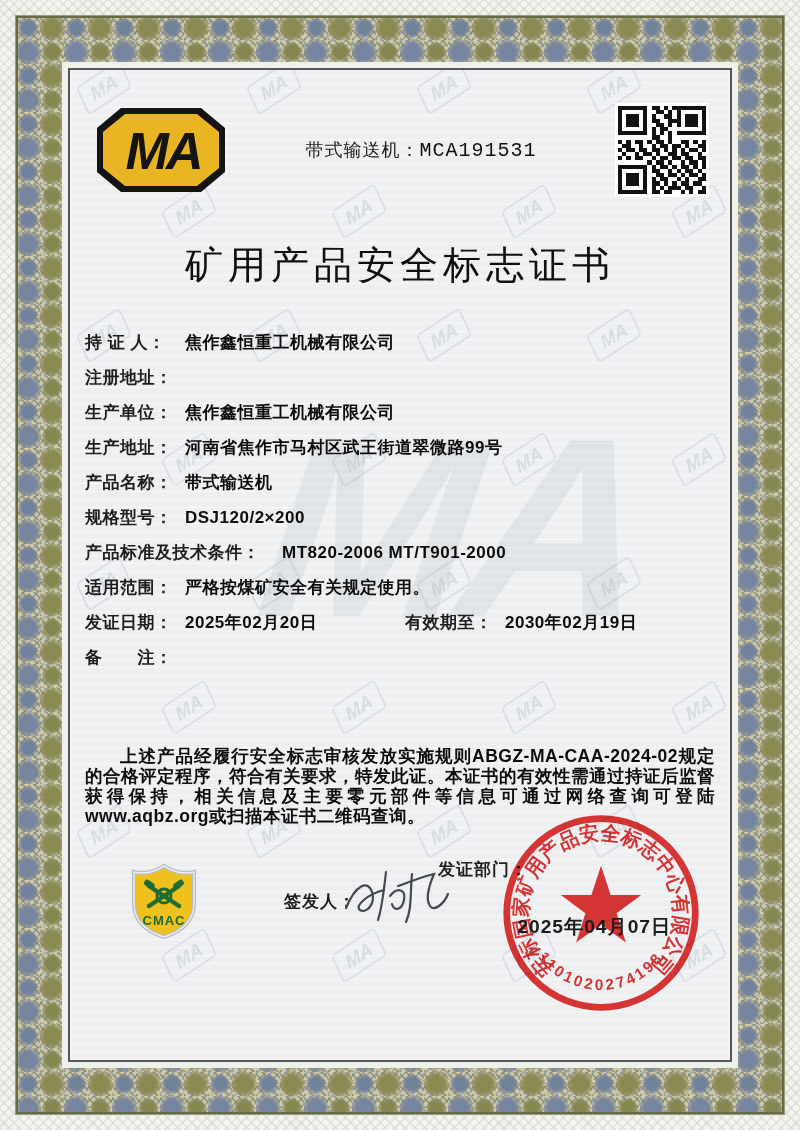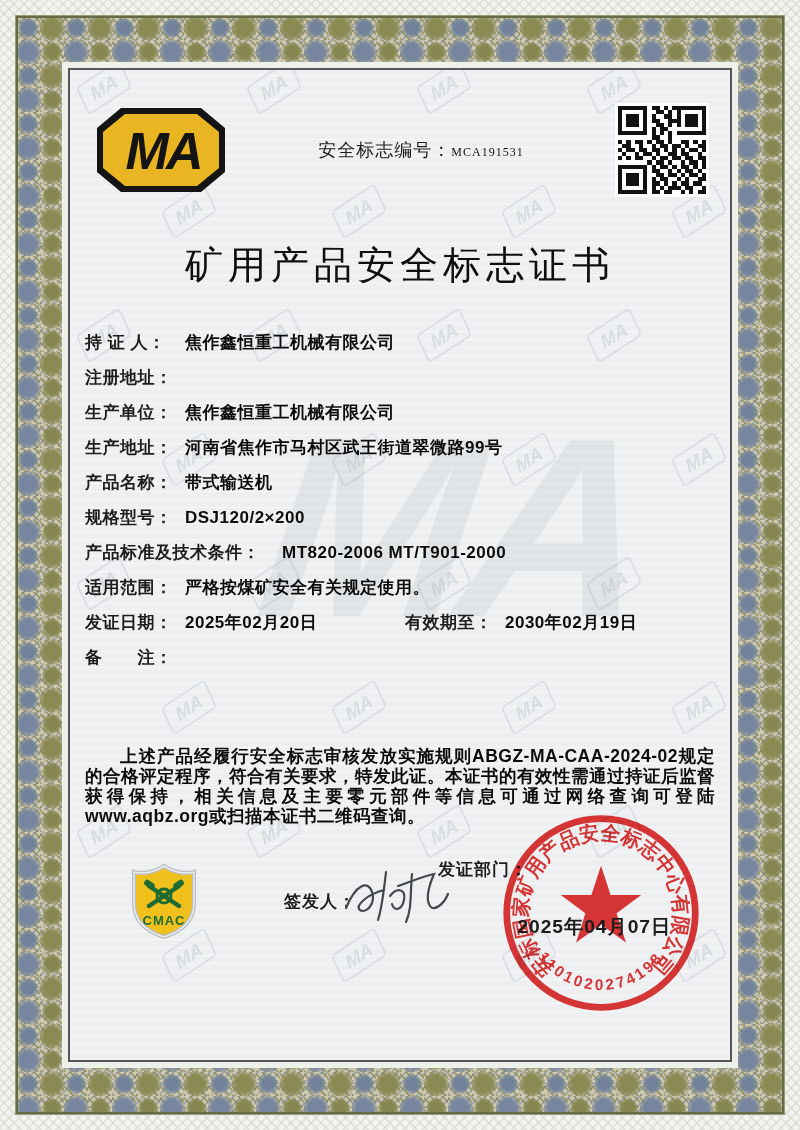--- a/index.html
+++ b/index.html
@@ -44,21 +44,21 @@
     position:absolute; left:195px; top:330px; z-index:0; pointer-events:none;
     font-style:italic; font-weight:900; font-size:255px; line-height:1;
     letter-spacing:-12px; color:rgba(148,156,164,.14); transform:skewX(-8deg);
   }
   .content{position:relative; z-index:1; padding:0 15px;}
   
   .hdr{display:flex; align-items:center; margin-top:32px; height:96px;}
   .ma-logo{width:132px; height:88px; margin-left:10px; flex:0 0 auto;}
   .hdr-mid{flex:1; text-align:center; white-space:nowrap;}
   .mark-label{font-size:18px; color:#1c1c1c; letter-spacing:1px;}
-  .mark-num{font-family:Liberation Serif, serif; font-size:12px; color:#111; letter-spacing:1px;}
+  .mark-num{font-family:Liberation Mono, monospace; font-size:20px; color:#111; letter-spacing:1px;}
   .qr{width:88px; height:88px; background:#fff; padding:3px; flex:0 0 auto; margin-right:6px;}
   
   .title{margin-top:42px; text-align:center; font-size:38px; font-weight:normal; color:#0f0f0f; letter-spacing:5px;}
   
   .fields{margin-top:40px;}
   .frow{display:flex; align-items:flex-start; margin-bottom:11px; line-height:24px;}
   .flabel{flex:0 0 100px; font-size:17px; font-weight:bold; color:#1d1d1d; letter-spacing:.5px;}
   .fvalue{font-size:17px; font-weight:bold; color:#0c0c0c; letter-spacing:.5px;}
   .frow.wide .flabel{flex:0 0 auto;}
   .frow.wide .fvalue{margin-left:22px;}
@@ -126,21 +126,21 @@
 
     <div class="content">
 
       <div class="hdr">
         <svg class="ma-logo" viewBox="0 0 132 88">
           <polygon points="26,2 106,2 130,22 130,66 106,86 26,86 2,66 2,22" fill="#141414"></polygon>
           <polygon points="30,8 102,8 124,26 124,62 102,80 30,80 8,62 8,26" fill="#e9b522"></polygon>
           <text x="68" y="63" text-anchor="middle" font-size="52" font-weight="bold" font-style="italic" fill="#141414" style="letter-spacing:-3px">MA</text>
         </svg>
         <div class="hdr-mid">
-          <span class="mark-label">安全标志编号：</span><span class="mark-num">MCA191531</span>
+          <span class="mark-label">带式输送机：</span><span class="mark-num">MCA191531</span>
         </div>
         <svg class="qr" id="qr" viewBox="0 0 21 21" shape-rendering="crispEdges">
             <rect x="0" y="0" width="21" height="21" fill="#ffffff"></rect>
             <rect x="0" y="0" width="1" height="1" fill="#121212"></rect>
             <rect x="1" y="0" width="1" height="1" fill="#121212"></rect>
             <rect x="2" y="0" width="1" height="1" fill="#121212"></rect>
             <rect x="3" y="0" width="1" height="1" fill="#121212"></rect>
             <rect x="4" y="0" width="1" height="1" fill="#121212"></rect>
             <rect x="5" y="0" width="1" height="1" fill="#121212"></rect>
             <rect x="6" y="0" width="1" height="1" fill="#121212"></rect>

